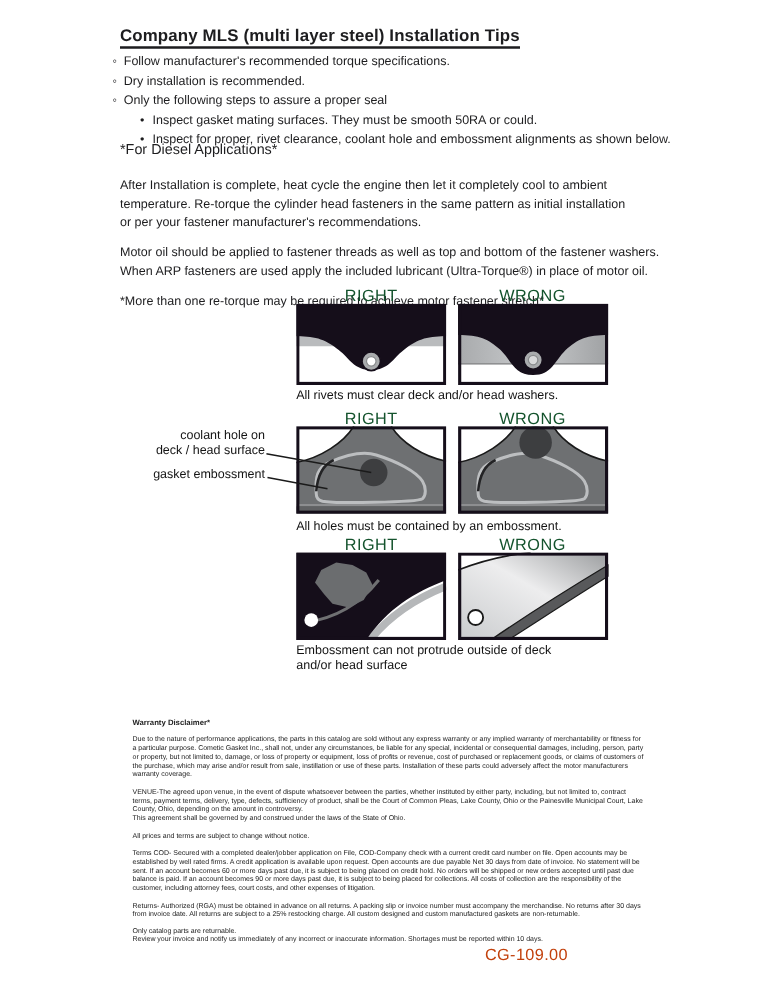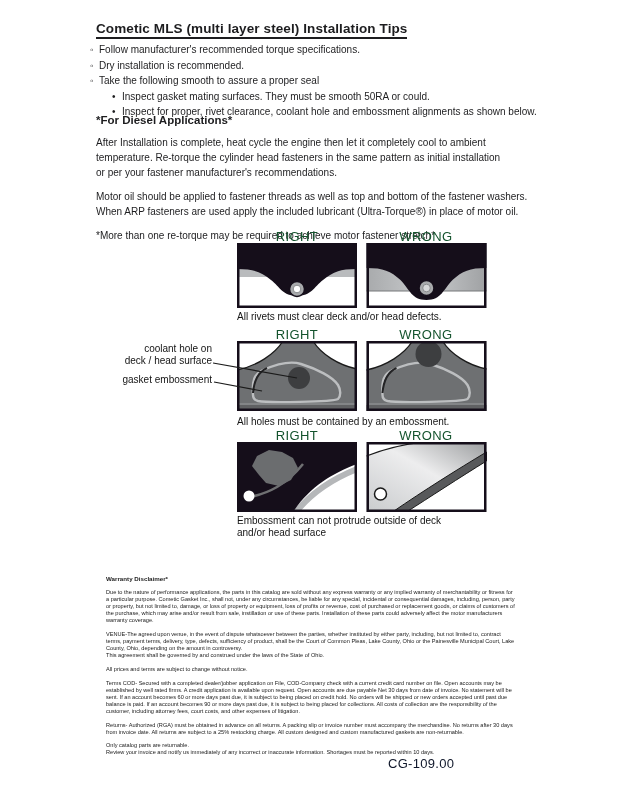--- a/index.html
+++ b/index.html
@@ -15,55 +15,55 @@
     left:96px; top:21px; font-size:13.5px; font-weight:bold;
     border-bottom:2px solid #1d1d1f; padding-bottom:1px; letter-spacing:0.1px;
   }
   .tips { left:90px; top:42px; width:470px; font-size:10px; line-height:15.5px; }
   .tip  { display:flex; }
   .tip .glyph  { width:9px; flex:0 0 9px; text-align:left; }
   .tip.sub { margin-left:22px; }
   .tip.sub .glyph { width:10px; flex:0 0 10px; }
 
   .diesel { left:96px; top:113px; width:440px; font-size:10px; line-height:15px; }
-  .diesel h2 { font-size:11.5px; font-weight:bold; margin:0 0 7px 0; }
+  .diesel h2 { font-size:11.5px; font-weight:normal; margin:0 0 13px 0; }
   .diesel p  { margin:0 0 9px 0; }
   .diesel .note { margin-top:3px; }
 
   .dia-label { width:120px; text-align:center; font-size:13px; letter-spacing:0.4px; color:#14532d; }
   .dia-caption { font-size:10px; line-height:12px; color:#141414; }
   .pointer-label { width:112px; text-align:right; font-size:10px; line-height:11.5px; color:#141414; }
 
   .warranty { left:106px; top:575px; width:409px; font-size:5.6px; line-height:7.1px; color:#222; }
   .warranty h3 { font-size:6.2px; font-weight:bold; margin:0 0 7px 0; }
   .warranty p  { margin:0 0 6.5px 0; }
 
-  .docnum { left:388px; top:756px; font-size:13px; letter-spacing:0.3px; color:#0f172a; }
+  .docnum { left:388px; top:756px; font-size:13px; letter-spacing:0.3px; color:#c2410c; }
 
   svg { display:block; }
 </style>
 </head>
 <body>
 
 <div class="page">
 
-  <div class="abs title">Cometic MLS (multi layer steel) Installation Tips</div>
+  <div class="abs title">Company MLS (multi layer steel) Installation Tips</div>
 
   <div class="abs tips">
     <div class="tip">
       <span class="glyph">◦</span>
       <span>Follow manufacturer's recommended torque specifications.</span>
     </div>
     <div class="tip">
       <span class="glyph">◦</span>
       <span>Dry installation is recommended.</span>
     </div>
     <div class="tip">
       <span class="glyph">◦</span>
-      <span>Take the following smooth to assure a proper seal</span>
+      <span>Only the following steps to assure a proper seal</span>
     </div>
     <div class="tip sub">
       <span class="glyph">•</span>
       <span>Inspect gasket mating surfaces.  They must be smooth 50RA or could.</span>
     </div>
     <div class="tip sub">
       <span class="glyph">•</span>
       <span>Inspect for proper, rivet clearance, coolant hole and embossment alignments as shown below.</span>
     </div>
   </div>
@@ -101,21 +101,21 @@
     <rect x="0" y="0" width="120" height="65" fill="#ffffff"></rect>
     <rect x="0" y="25" width="120" height="23" fill="url(#gw1)"></rect>
     <rect x="0" y="48" width="120" height="17" fill="#ffffff"></rect>
     <line x1="0" y1="48" x2="120" y2="48" stroke="#77787a" stroke-width="1"></line>
     <path d="M0,0 H120 V25 C103,25 96,28 86,37 C77,46 75,57 60,57 C45,57 43,46 34,37 C24,28 17,25 0,25 Z" fill="#150e1a"></path>
     <circle cx="60" cy="45" r="7.5" fill="#a9abad" stroke="#150e1a" stroke-width="1.5"></circle>
     <circle cx="60" cy="45" r="3.8" fill="#d8d9da" stroke="#8a8c8e" stroke-width="1"></circle>
     <rect x="1.25" y="1.25" width="117.5" height="62.5" fill="none" stroke="#150e1a" stroke-width="2.5"></rect>
   </svg>
 
-  <div class="abs dia-caption" style="left:237px; top:311px;">All rivets must clear deck and/or head defects.</div>
+  <div class="abs dia-caption" style="left:237px; top:311px;">All rivets must clear deck and/or head washers.</div>
 
   <div class="abs dia-label" style="left:237px; top:327px;">RIGHT</div>
   <div class="abs dia-label" style="left:366px; top:327px;">WRONG</div>
 
   <div class="abs pointer-label preline" style="left:100px; top:343px;">coolant hole on
 deck / head surface</div>
   <div class="abs pointer-label" style="left:100px; top:374px;">gasket embossment</div>
 
   <svg class="abs" style="left:237px; top:341px;" width="120" height="70" viewBox="0 0 120 70">
     <rect x="0" y="0" width="120" height="70" fill="#6e7072"></rect>

